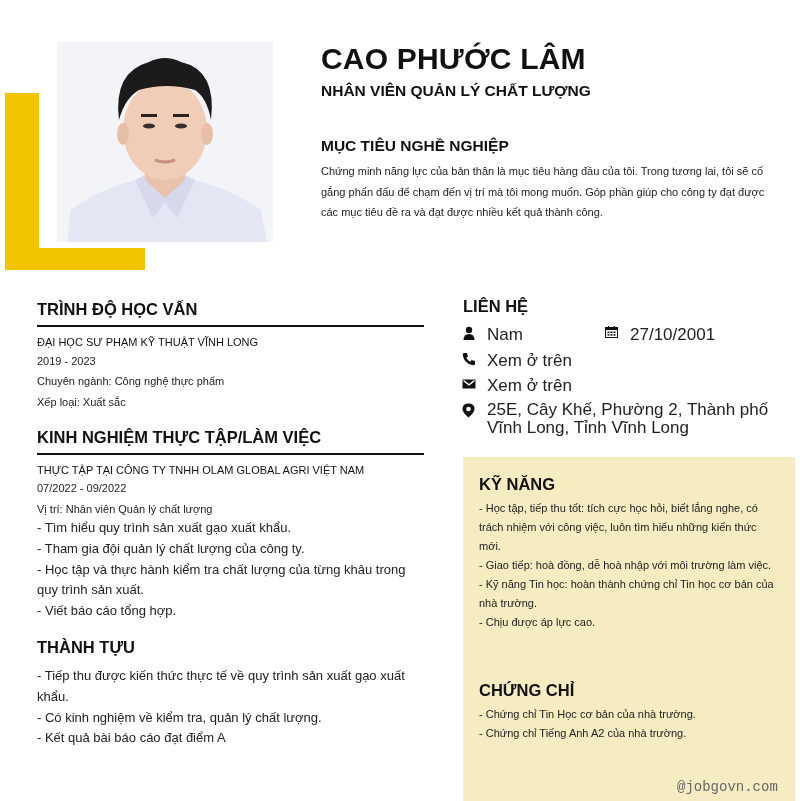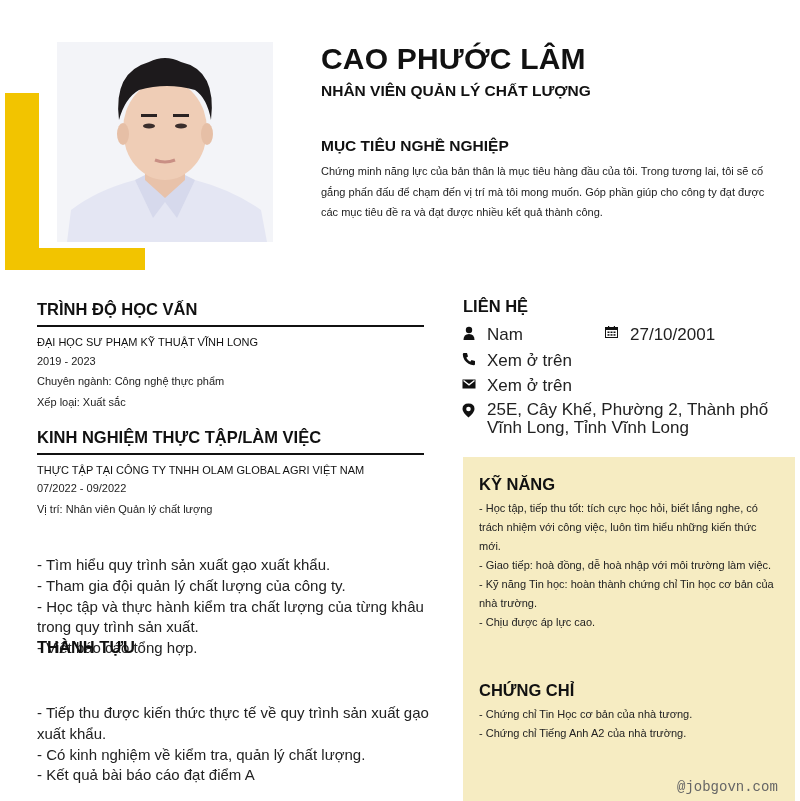--- a/index.html
+++ b/index.html
@@ -20,21 +20,21 @@
 
     .objective-title { position: absolute; left: 321px; top: 137px; font-size: 15.5px; font-weight: bold; }
     .objective-text { position: absolute; left: 321px; top: 161px; width: 450px; font-size: 11px; line-height: 20.5px; color: #222; }
 
     
     .sec-title { position: absolute; font-size: 16.5px; font-weight: bold; }
     .divider { position: absolute; left: 37px; width: 387px; height: 1.5px; background: #111; }
     .sub-title { position: absolute; font-size: 11px; font-weight: normal; }
     .date { position: absolute; font-size: 11px; color: #222; }
     .line { position: absolute; font-size: 11px; color: #222; }
-    .para { position: absolute; font-size: 15px; color: #222; line-height: 20.8px; margin-top: 37px; }
+    .para { position: absolute; font-size: 13px; color: #222; line-height: 20.8px; }
 
     
     .contact-title { position: absolute; left: 463px; top: 297px; font-size: 16.5px; font-weight: bold; }
     .contact-row { position: absolute; font-size: 17px; color: #222; }
     .icon { position: absolute; width: 14px; height: 14px; }
     .icon svg { width: 100%; height: 100%; display: block; }
 
     
     .side-panel { position: absolute; left: 463px; top: 457px; width: 332px; height: 344px; background: #f6ecc2; }
     .panel-title { position: absolute; font-size: 16.5px; font-weight: bold; }
@@ -158,17 +158,17 @@
 <div class="panel-title" style="left:479px; top:475px;">KỸ NĂNG</div>
 <div class="panel-text" style="top:499px;">
   <div>- Học tập, tiếp thu tốt: tích cực học hỏi, biết lắng nghe, có trách nhiệm với công việc, luôn tìm hiểu những kiến thức mới.</div>
   <div>- Giao tiếp: hoà đồng, dễ hoà nhập với môi trường làm việc.</div>
   <div>- Kỹ năng Tin học: hoàn thành chứng chỉ Tin học cơ bản của nhà trường.</div>
   <div>- Chịu được áp lực cao.</div>
 </div>
 
 <div class="panel-title" style="left:479px; top:681px;">CHỨNG CHỈ</div>
 <div class="panel-text" style="top:705px;">
-  <div>- Chứng chỉ Tin Học cơ bản của nhà tương.</div>
+  <div>- Chứng chỉ Tin Học cơ bản của nhà trường.</div>
   <div>- Chứng chỉ Tiếng Anh A2 của nhà trường.</div>
 </div>
 
 <div class="watermark">@jobgovn.com</div>
 
 </body></html>

